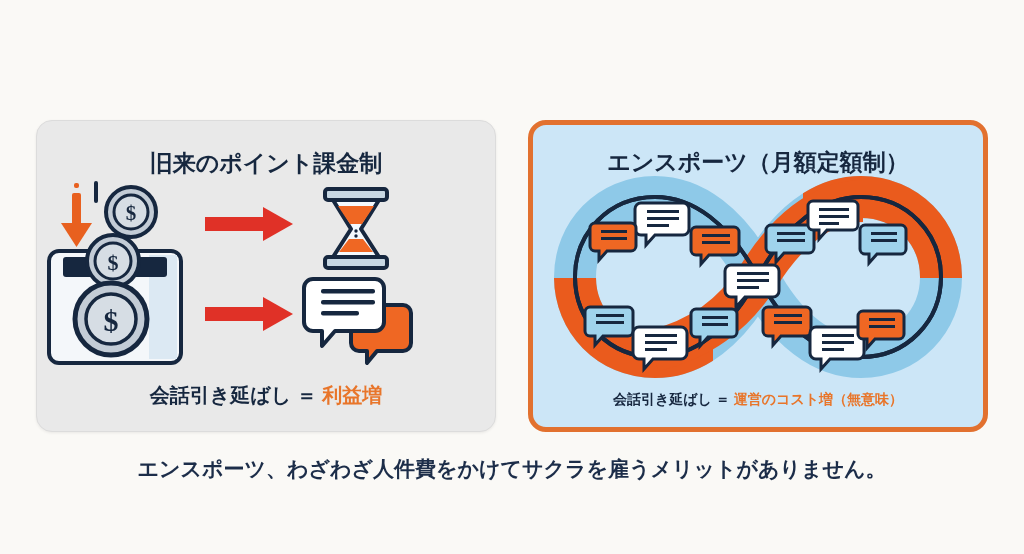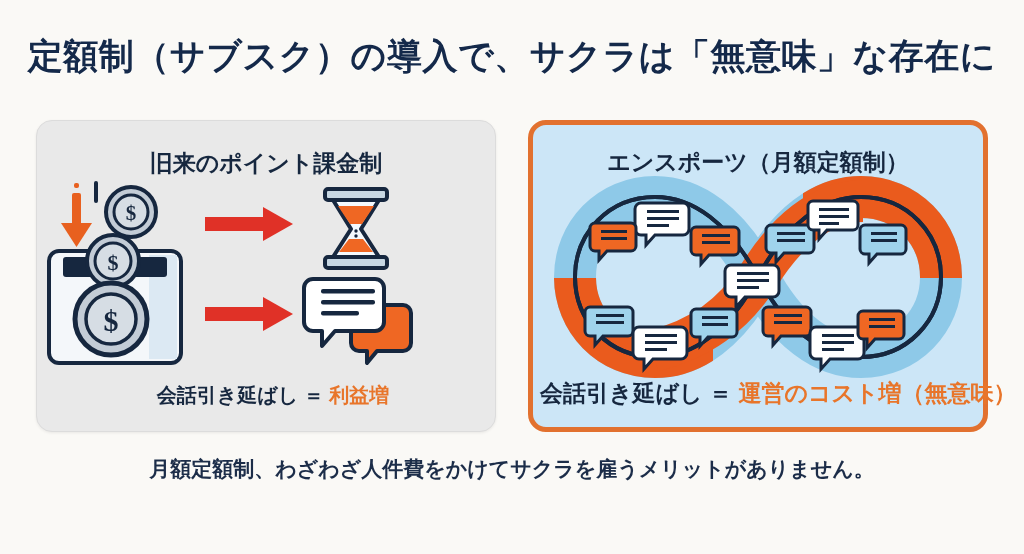--- a/index.html
+++ b/index.html
@@ -69,31 +69,31 @@
     font-size: 23px;
     font-weight: bold;
     color: #16273f;
     white-space: nowrap;
   }
   .card-right .card-title { top: 22px; }
 
   .card-caption {
     position: absolute;
     bottom: 22px;
-    left: 7px;
+    left: 0;
     width: 100%;
     text-align: center;
     font-size: 20px;
     font-weight: bold;
     color: #16273f;
     white-space: nowrap;
   }
   .card-right .card-caption {
     bottom: 18px;
-    font-size: 23px;
+    font-size: 14px;
   }
   .accent-orange { color: #e8752a; }
 
   
   .illus-left {
     position: absolute;
     top: 58px;
     left: 0;
     width: 460px;
     height: 190px;
@@ -121,21 +121,20 @@
     font-size: 21px;
     line-height: 34px;
   }
   .footer div { white-space: nowrap; }
 </style>
 </head>
 <body>
 
 <div id="slide">
 
-  <div class="title">定額制（サブスク）の導入で、サクラは「無意味」な存在に</div>
 
   <div class="card card-left">
     <div class="card-title">旧来のポイント課金制</div>
 
     <div class="illus-left">
       <svg class="svg-block" width="460" height="190" viewBox="0 0 460 190" xmlns="http://www.w3.org/2000/svg">
 
         <g>
           <rect x="35" y="14" width="9" height="34" rx="2" fill="#e8601f"></rect>
           <polygon points="24,44 55,44 39.5,68" fill="#e8601f"></polygon>
@@ -347,16 +346,16 @@
         </g>
       </svg>
     </div>
 
     <div class="card-caption">
       <span>会話引き延ばし ＝ </span><span class="accent-orange">運営のコスト増（無意味）</span>
     </div>
   </div>
 
   <div class="footer">
-    <div>月額定額制、わざわざ人件費をかけてサクラを雇うメリットがありません。</div>
+    <div>エンスポーツ、わざわざ人件費をかけてサクラを雇うメリットがありません。</div>
   </div>
 
 </div>
 
 </body></html>

